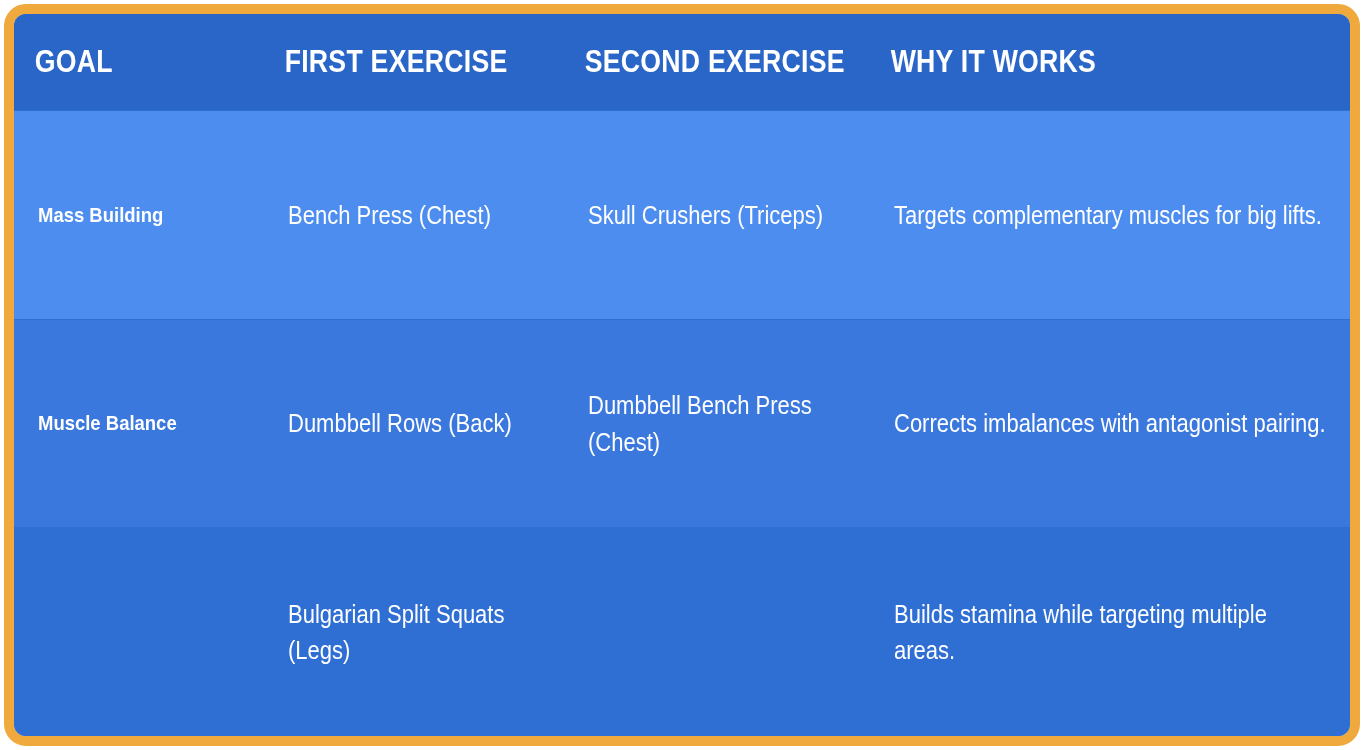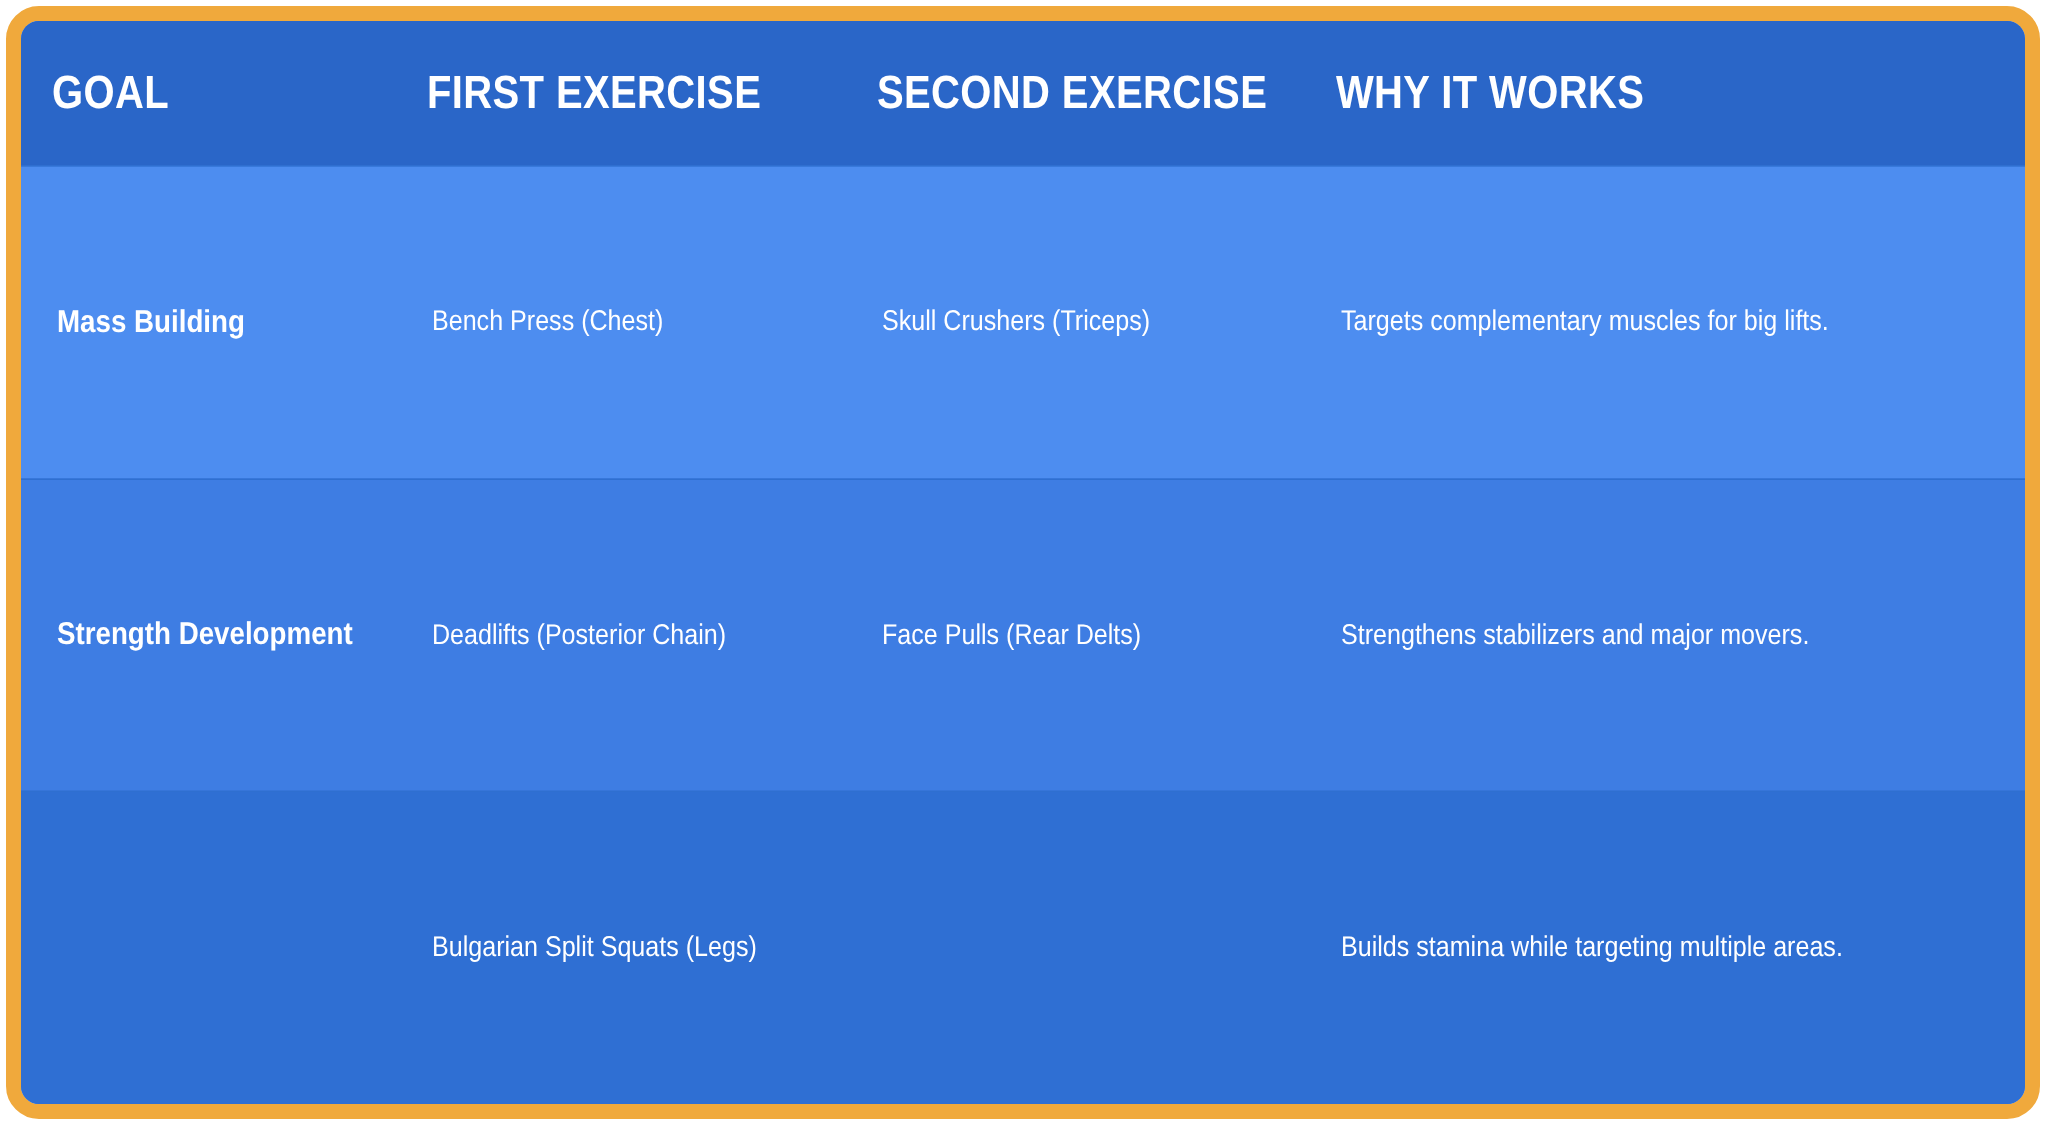--- a/index.html
+++ b/index.html
@@ -66,21 +66,21 @@
   tbody tr.row-1 { background: #4484e8; }
   tbody tr.row-2 { background: #3e7de3; }
   tbody tr.row-3 { background: #3a78de; }
   tbody tr.row-4 { background: #2f6fd3; }
 
   tbody td {
     height: 125px;
     padding: 10px 18px 10px 24px;
     vertical-align: middle;
     color: #ffffff;
-    font-size: 19px;
+    font-size: 25px;
     line-height: 1.45;
     font-weight: 400;
     font-stretch: condensed;
   }
   tbody td .shrink {
     display: block;
     transform: scaleX(0.88);
     transform-origin: left center;
     width: 113.6%;
   }
@@ -116,32 +116,32 @@
         <td>
             <span class="shrink">Bench Press (Chest)</span>
           </td>
         <td>
             <span class="shrink">Skull Crushers (Triceps)</span>
           </td>
         <td>
             <span class="shrink">Targets complementary muscles for big lifts.</span>
           </td>
       </tr>
-      <tr class="row-2">
+      <tr class="row-3">
         <td class="cell-goal">
-            <span class="shrink">Strength Development</span>
+            <span class="shrink">Muscle Balance</span>
           </td>
         <td>
-            <span class="shrink">Deadlifts (Posterior Chain)</span>
+            <span class="shrink">Dumbbell Rows (Back)</span>
           </td>
         <td>
-            <span class="shrink">Face Pulls (Rear Delts)</span>
+            <span class="shrink">Dumbbell Bench Press (Chest)</span>
           </td>
         <td>
-            <span class="shrink">Strengthens stabilizers and major movers.</span>
+            <span class="shrink">Corrects imbalances with antagonist pairing.</span>
           </td>
       </tr>
       <tr class="row-4">
         <td class="cell-goal"></td>
         <td>
             <span class="shrink">Bulgarian Split Squats (Legs)</span>
           </td>
         <td></td>
         <td>
             <span class="shrink">Builds stamina while targeting multiple areas.</span>

